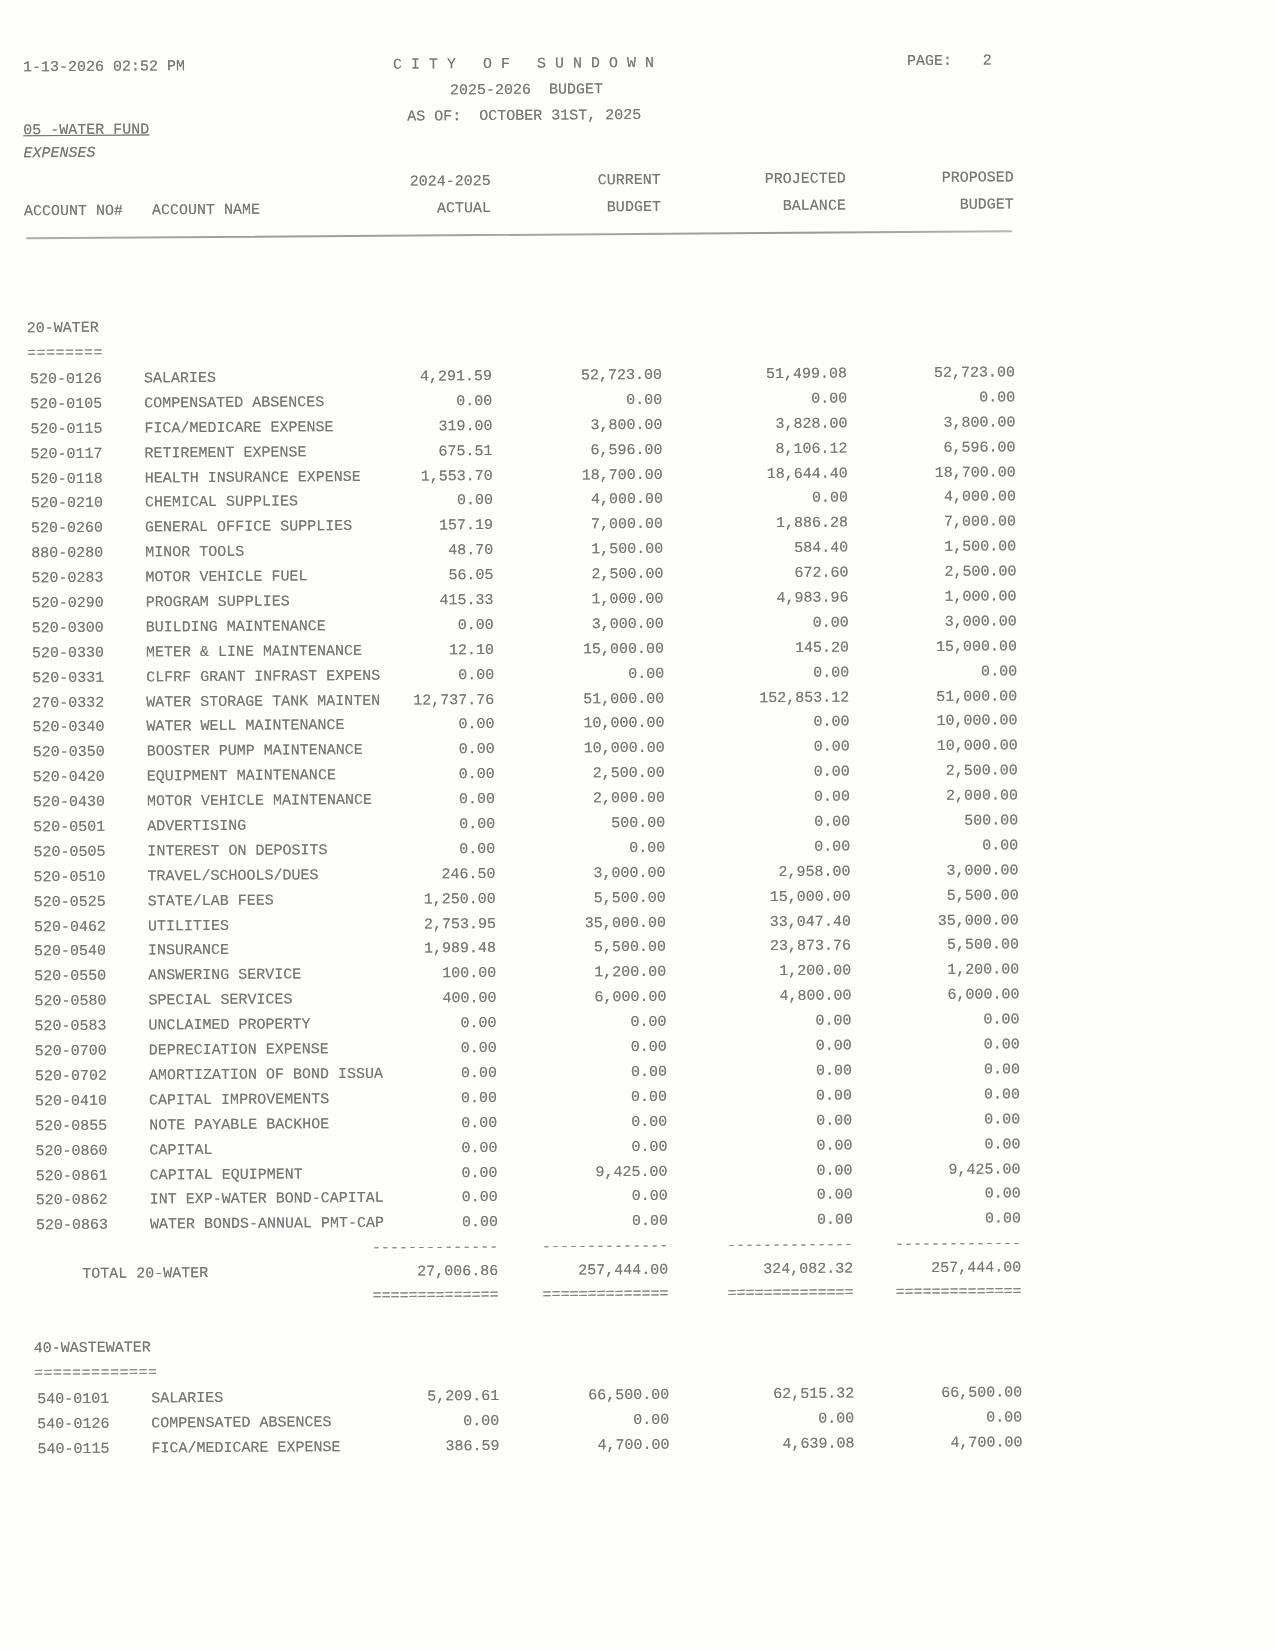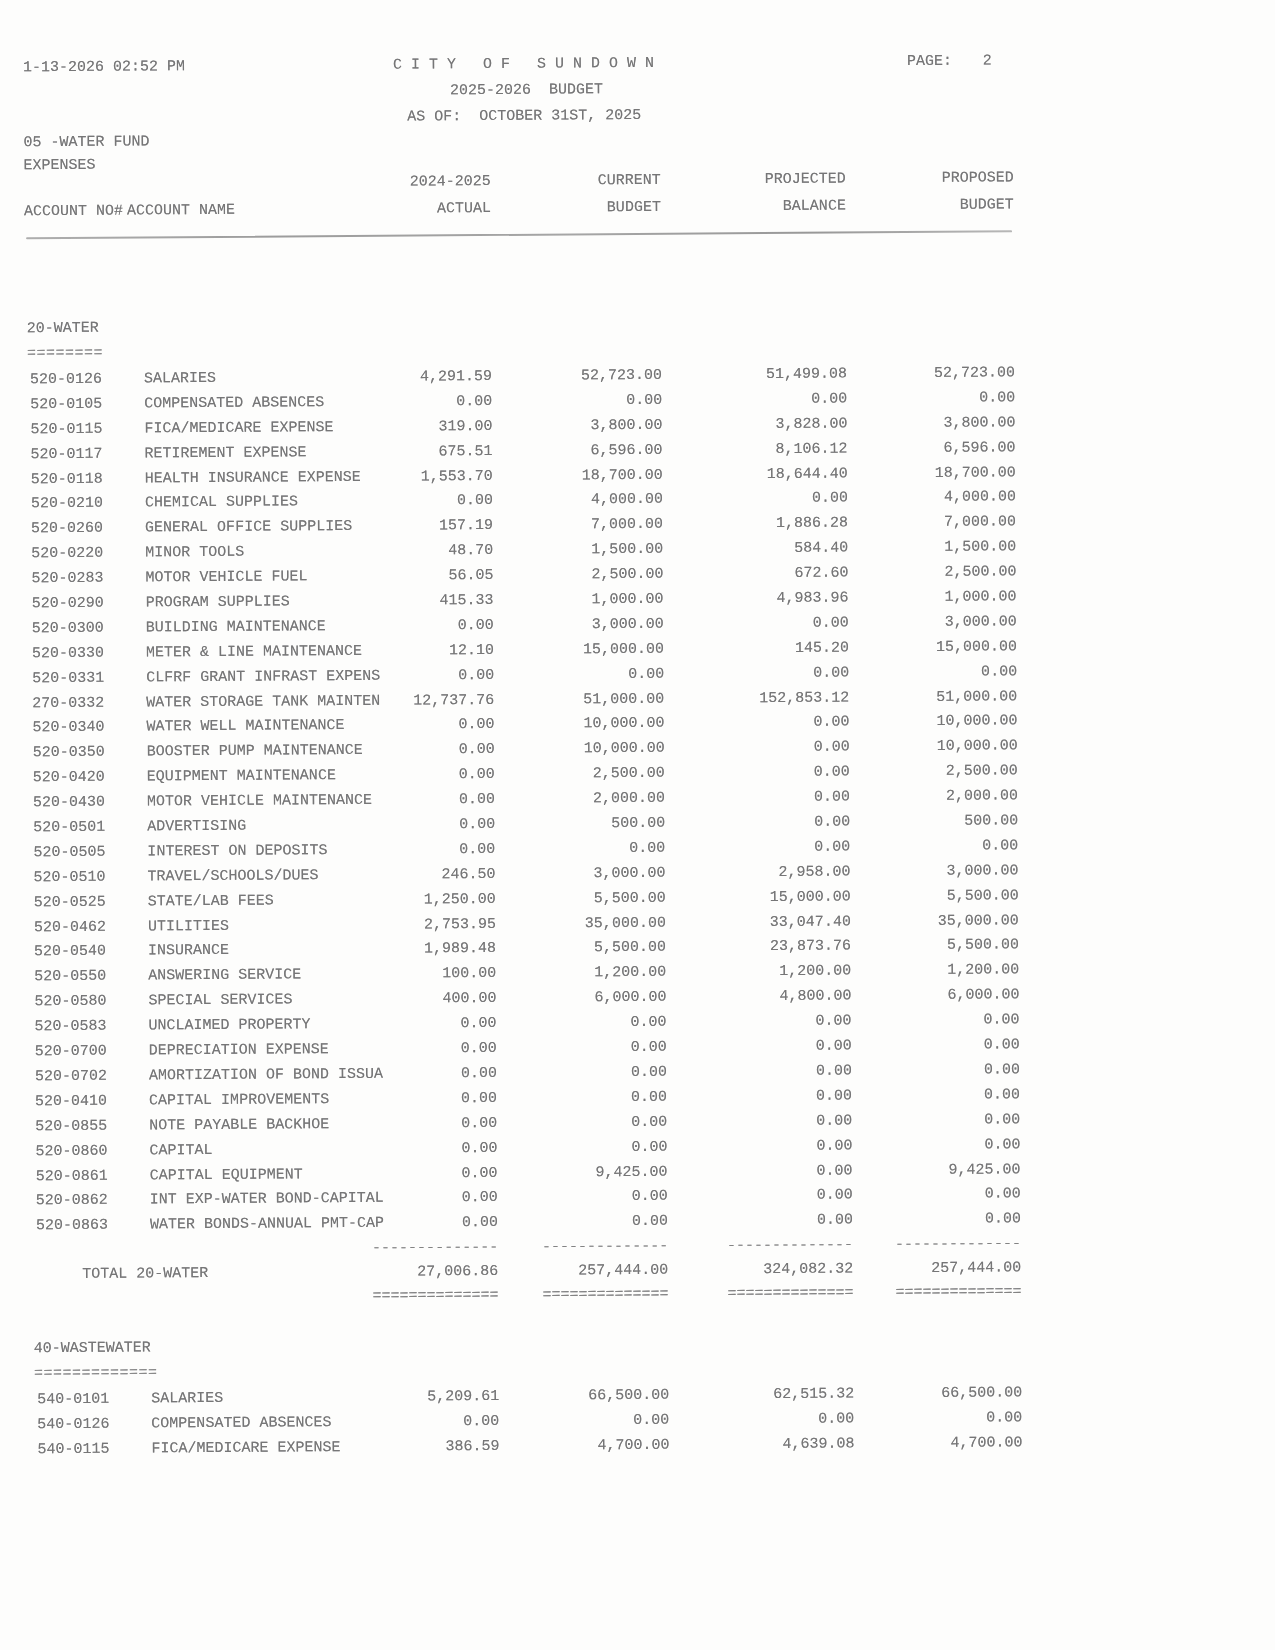--- a/index.html
+++ b/index.html
@@ -40,32 +40,32 @@
 
 <div class="page">
   <div class="sheet">
 
     <span class="abs" style="left:28px;top:52px;">1-13-2026 02:52 PM</span>
     <span class="abs" style="left:398px;top:52px;">C I T Y   O F   S U N D O W N</span>
     <span class="abs" style="left:912px;top:52px;">PAGE:</span>
     <span class="abs" style="left:988px;top:52px;">2</span>
     <span class="abs" style="left:455px;top:78px;">2025-2026  BUDGET</span>
     <span class="abs" style="left:412px;top:104px;">AS OF:  OCTOBER 31ST, 2025</span>
-    <span class="abs" style="left:28px;top:127px;">05 -WATER FUND</span>
-    <span class="abs" style="left:28px;top:150px;">EXPENSES</span>
+    <span class="abs" style="left:28px;top:115px;text-decoration:underline;">05 -WATER FUND</span>
+    <span class="abs" style="left:28px;top:138px;font-style:italic;">EXPENSES</span>
 
     <div class="hline" style="top:169px;">
       <span class="c v col-actual">2024-2025</span>
       <span class="c v col-current">CURRENT</span>
       <span class="c v col-projected">PROJECTED</span>
       <span class="c v col-proposed">PROPOSED</span>
     </div>
     <div class="hline" style="top:196px;">
       <span class="c" style="left:28px;">ACCOUNT NO#</span>
-      <span class="c" style="left:131px;">ACCOUNT NAME</span>
+      <span class="c" style="left:156px;">ACCOUNT NAME</span>
       <span class="c v col-actual">ACTUAL</span>
       <span class="c v col-current">BUDGET</span>
       <span class="c v col-projected">BALANCE</span>
       <span class="c v col-proposed">BUDGET</span>
     </div>
     <div class="rule"></div>
 
     <div id="report-body">
         <div class="section">
           <div class="sec-head">20-WATER</div>
@@ -120,21 +120,21 @@
   </div>
           <div class="row">
     <span class="c no">520-0260</span>
     <span class="c name">GENERAL OFFICE SUPPLIES</span>
     <span class="c v col-actual actual">157.19</span>
     <span class="c v col-current current">7,000.00</span>
     <span class="c v col-projected projected">1,886.28</span>
     <span class="c v col-proposed proposed">7,000.00</span>
   </div>
           <div class="row">
-    <span class="c no">520-0220</span>
+    <span class="c no">880-0280</span>
     <span class="c name">MINOR TOOLS</span>
     <span class="c v col-actual actual">48.70</span>
     <span class="c v col-current current">1,500.00</span>
     <span class="c v col-projected projected">584.40</span>
     <span class="c v col-proposed proposed">1,500.00</span>
   </div>
           <div class="row">
     <span class="c no">520-0283</span>
     <span class="c name">MOTOR VEHICLE FUEL</span>
     <span class="c v col-actual actual">56.05</span>

